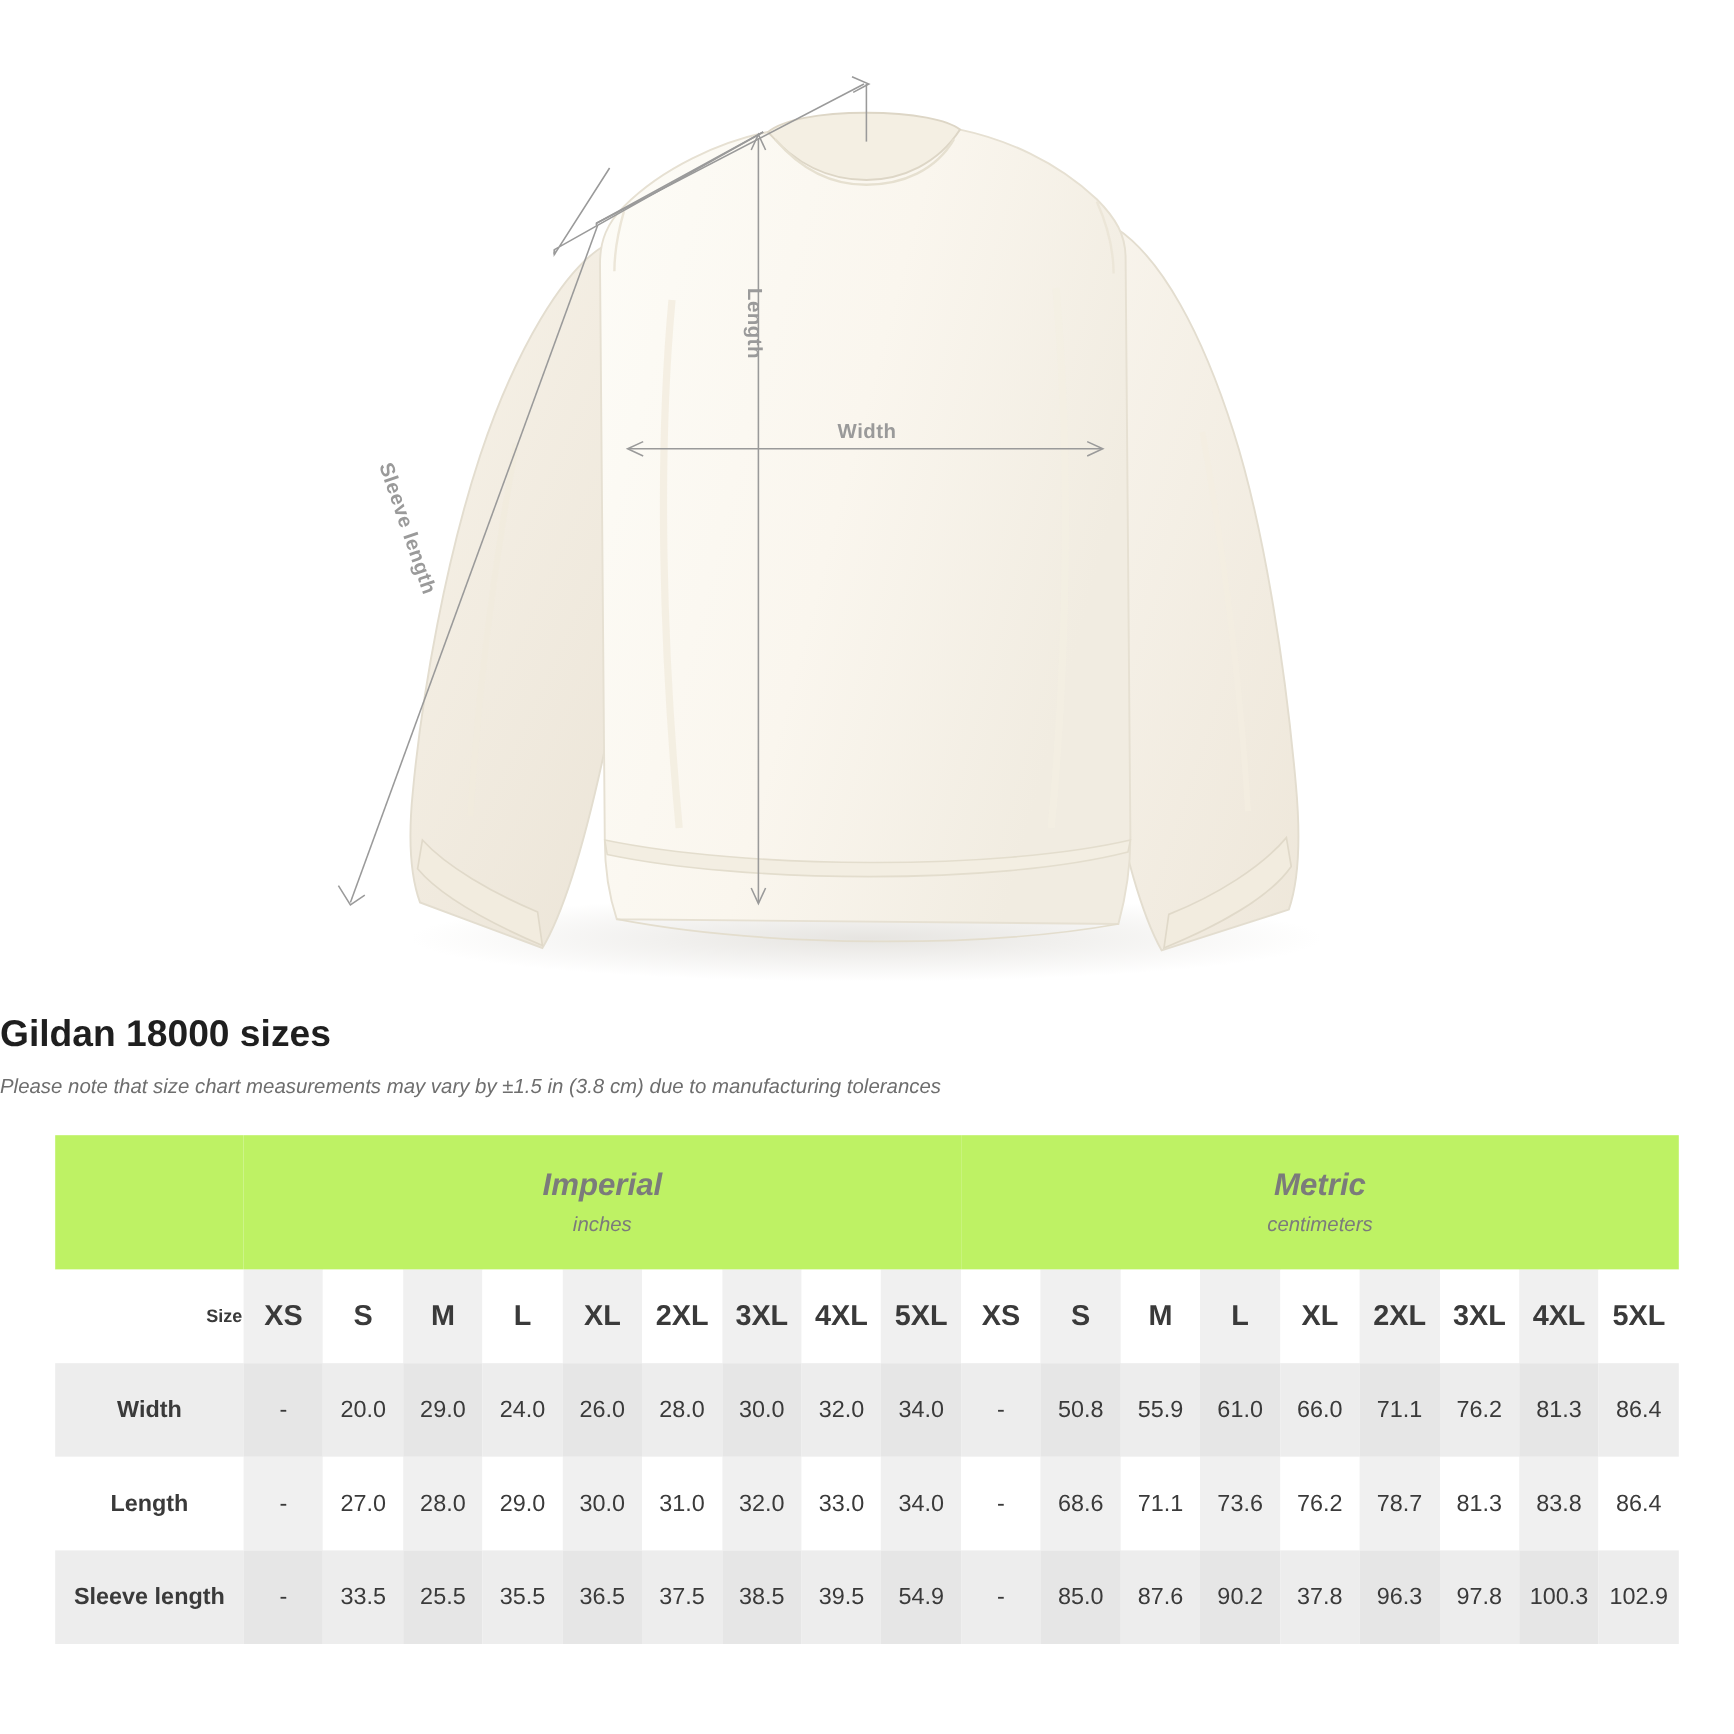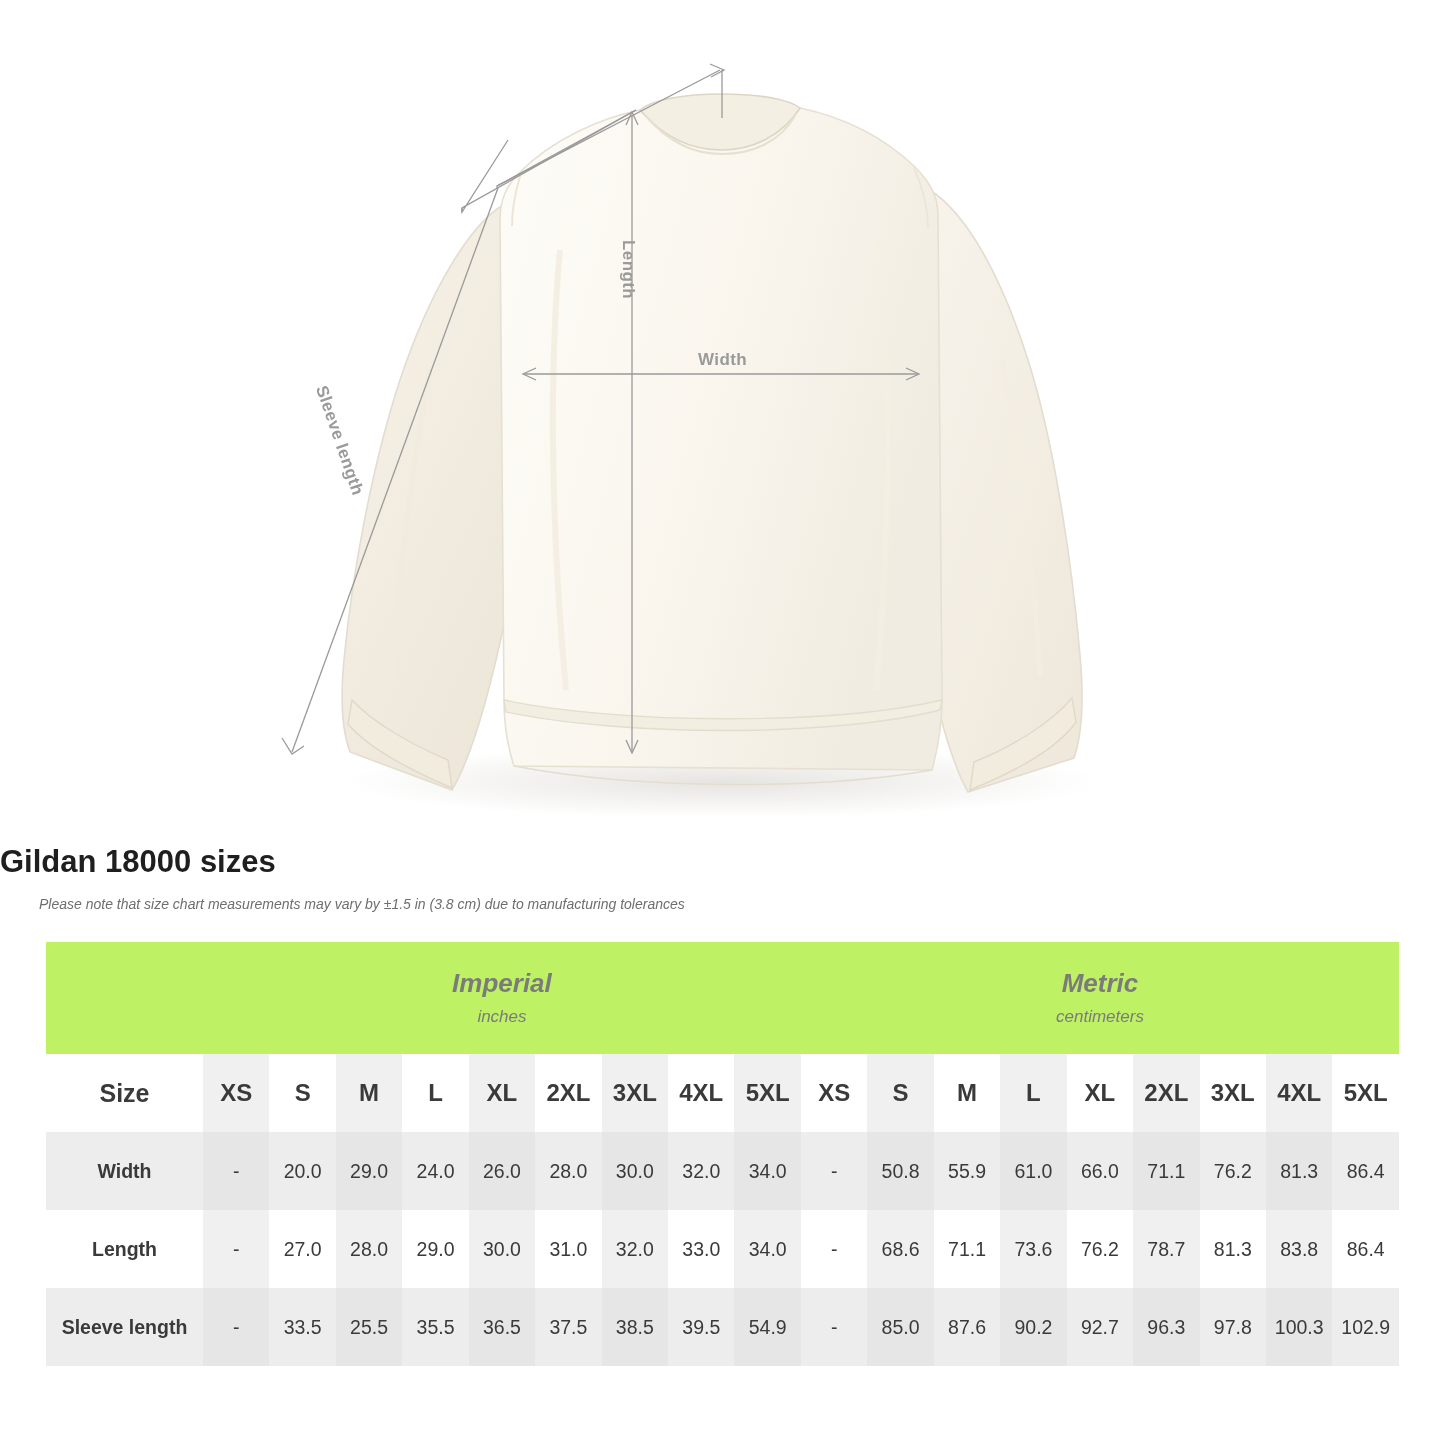--- a/index.html
+++ b/index.html
@@ -59,25 +59,24 @@
     text-align: left;
     margin-top: 14px;
   }
   .chart-title {
     font-size: 31px;
     font-weight: bold;
     color: #1f1f1f;
     margin: 0 0 16px 0;
   }
   .chart-note {
-    font-size: 14px;
+    font-size: 17px;
     font-style: italic;
     color: #6e6e6e;
     margin: 0;
-    padding-left: 39px;
   }
 
   
   .table-wrap {
     margin-top: 30px;
     padding: 0 46px;
   }
   table.size-table {
     width: 100%;
     border-collapse: collapse;
@@ -109,21 +108,22 @@
   }
 
   .head-row td {
     height: 76px;
     font-size: 24px;
     font-weight: bold;
     color: #3a3a3a;
     background: #ffffff;
   }
   .head-row td.rowlabel {
-    font-size: 25px;
+    font-size: 15px;
+    text-align: right;
   }
   .head-row td.shade {
     background: #f0f0f0;
   }
 
   .data-row td {
     height: 76px;
     font-size: 19.5px;
     color: #3a3a3a;
   }
@@ -365,21 +365,21 @@
         <td>35.5</td>
         <td class="shade">36.5</td>
         <td>37.5</td>
         <td class="shade">38.5</td>
         <td>39.5</td>
         <td class="shade">54.9</td>
         <td>-</td>
         <td class="shade">85.0</td>
         <td>87.6</td>
         <td class="shade">90.2</td>
-        <td>92.7</td>
+        <td>37.8</td>
         <td class="shade">96.3</td>
         <td>97.8</td>
         <td class="shade">100.3</td>
         <td>102.9</td>
       </tr>
     </tbody>
   </table>
 </div>
 
 </body></html>

